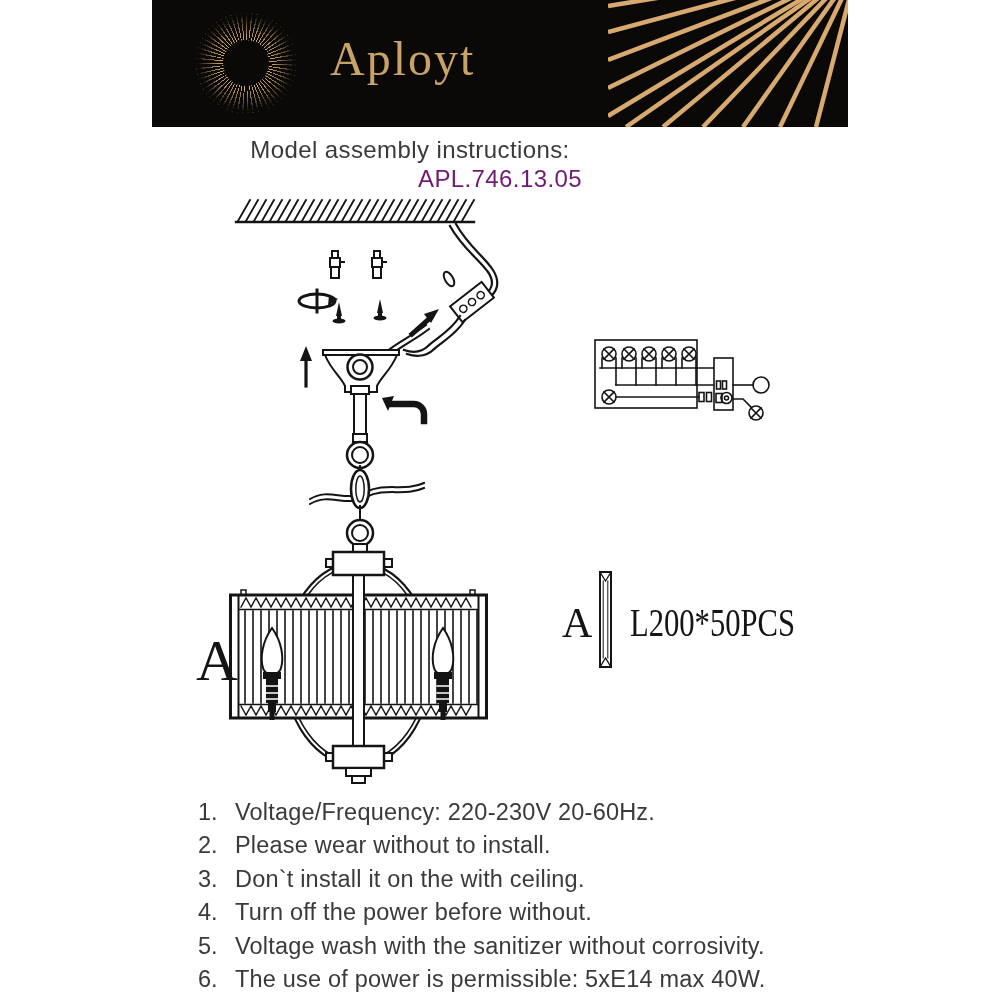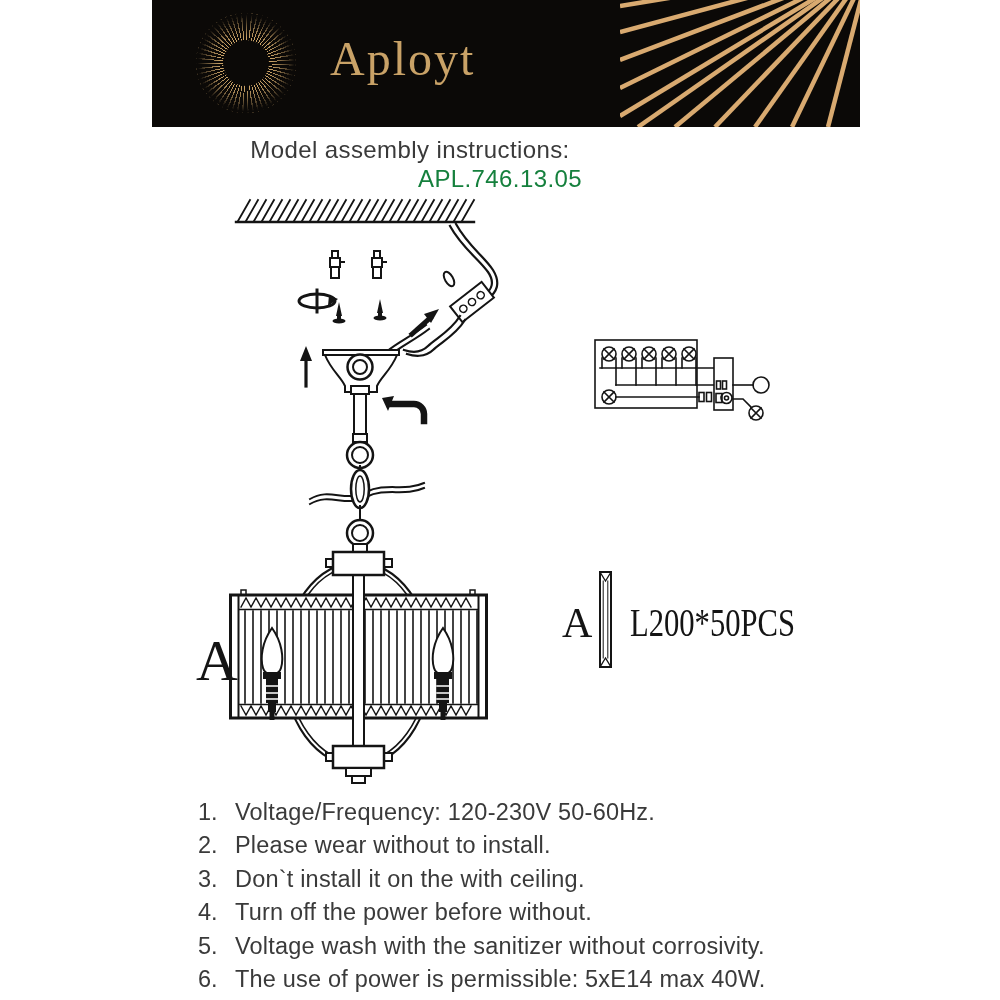--- a/index.html
+++ b/index.html
@@ -1,36 +1,36 @@
 <!DOCTYPE html>
 <html><head>
 <meta charset="utf-8">
 <style>
   html,body{margin:0;padding:0;}
   body{width:1000px;height:1000px;background:#ffffff;position:relative;
        font-family:"Liberation Sans",sans-serif;overflow:hidden;}
 
   
   .banner{position:absolute;left:152px;top:0;width:696px;height:127px;
-          background:#0b0907;overflow:hidden;padding-left:12px;}
+          background:#0b0907;overflow:hidden;}
   .sunburst{position:absolute;left:44px;top:13px;width:100px;height:100px;
             border-radius:50%;
             background:repeating-conic-gradient(#c9a267 0deg 1.8deg,rgba(0,0,0,0) 1.8deg 6.1deg);}
   .sunburst::before{content:'';position:absolute;inset:0;border-radius:50%;
             background:radial-gradient(closest-side,rgba(11,9,7,0) 52%,rgba(11,9,7,.45) 74%,#0b0907 97%);}
   .sunburst::after{content:'';position:absolute;inset:27px;border-radius:50%;background:#0b0907;}
   .brand{position:absolute;left:178px;top:31px;color:#c9a267;
          font-family:"Liberation Serif",serif;font-size:48px;letter-spacing:2px;font-weight:400;}
   .rays{position:absolute;right:0;top:0;}
 
   
   .heading{position:absolute;left:0;top:136px;width:820px;text-align:center;
            color:#3a3a3a;font-size:24px;letter-spacing:.4px;}
   .model{position:absolute;left:0;top:165px;width:1000px;text-align:center;
-         color:#15803d;font-size:24px;letter-spacing:.4px;}
+         color:#701a75;font-size:24px;letter-spacing:.4px;}
 
   
   .drawing{position:absolute;left:0;top:0;width:1000px;height:1000px;}
 
   
   .instructions{position:absolute;left:198px;top:796px;width:660px;
                 color:#3a3a3a;font-size:23.5px;}
   .inst-row{display:flex;line-height:33.4px;}
   .inst-num{width:37px;flex:0 0 37px;}
   .inst-text{flex:1;letter-spacing:.2px;}
@@ -243,21 +243,21 @@
   </g>
 
   <text x="196" y="680" font-family="Liberation Serif, serif" font-size="58" fill="#141414">A</text>
   <text x="562" y="637" font-family="Liberation Serif, serif" font-size="42" fill="#141414">A</text>
   <text x="630" y="636" font-family="Liberation Serif, serif" font-size="40" textLength="165" lengthAdjust="spacingAndGlyphs" fill="#141414">L200*50PCS</text>
 </svg>
 
 <div class="instructions">
   <div class="inst-row">
     <span class="inst-num">1.</span>
-    <span class="inst-text">Voltage/Frequency: 120-230V 50-60Hz.</span>
+    <span class="inst-text">Voltage/Frequency: 220-230V 20-60Hz.</span>
   </div>
   <div class="inst-row">
     <span class="inst-num">2.</span>
     <span class="inst-text">Please wear without to install.</span>
   </div>
   <div class="inst-row">
     <span class="inst-num">3.</span>
     <span class="inst-text">Don`t install it on the with ceiling.</span>
   </div>
   <div class="inst-row">

